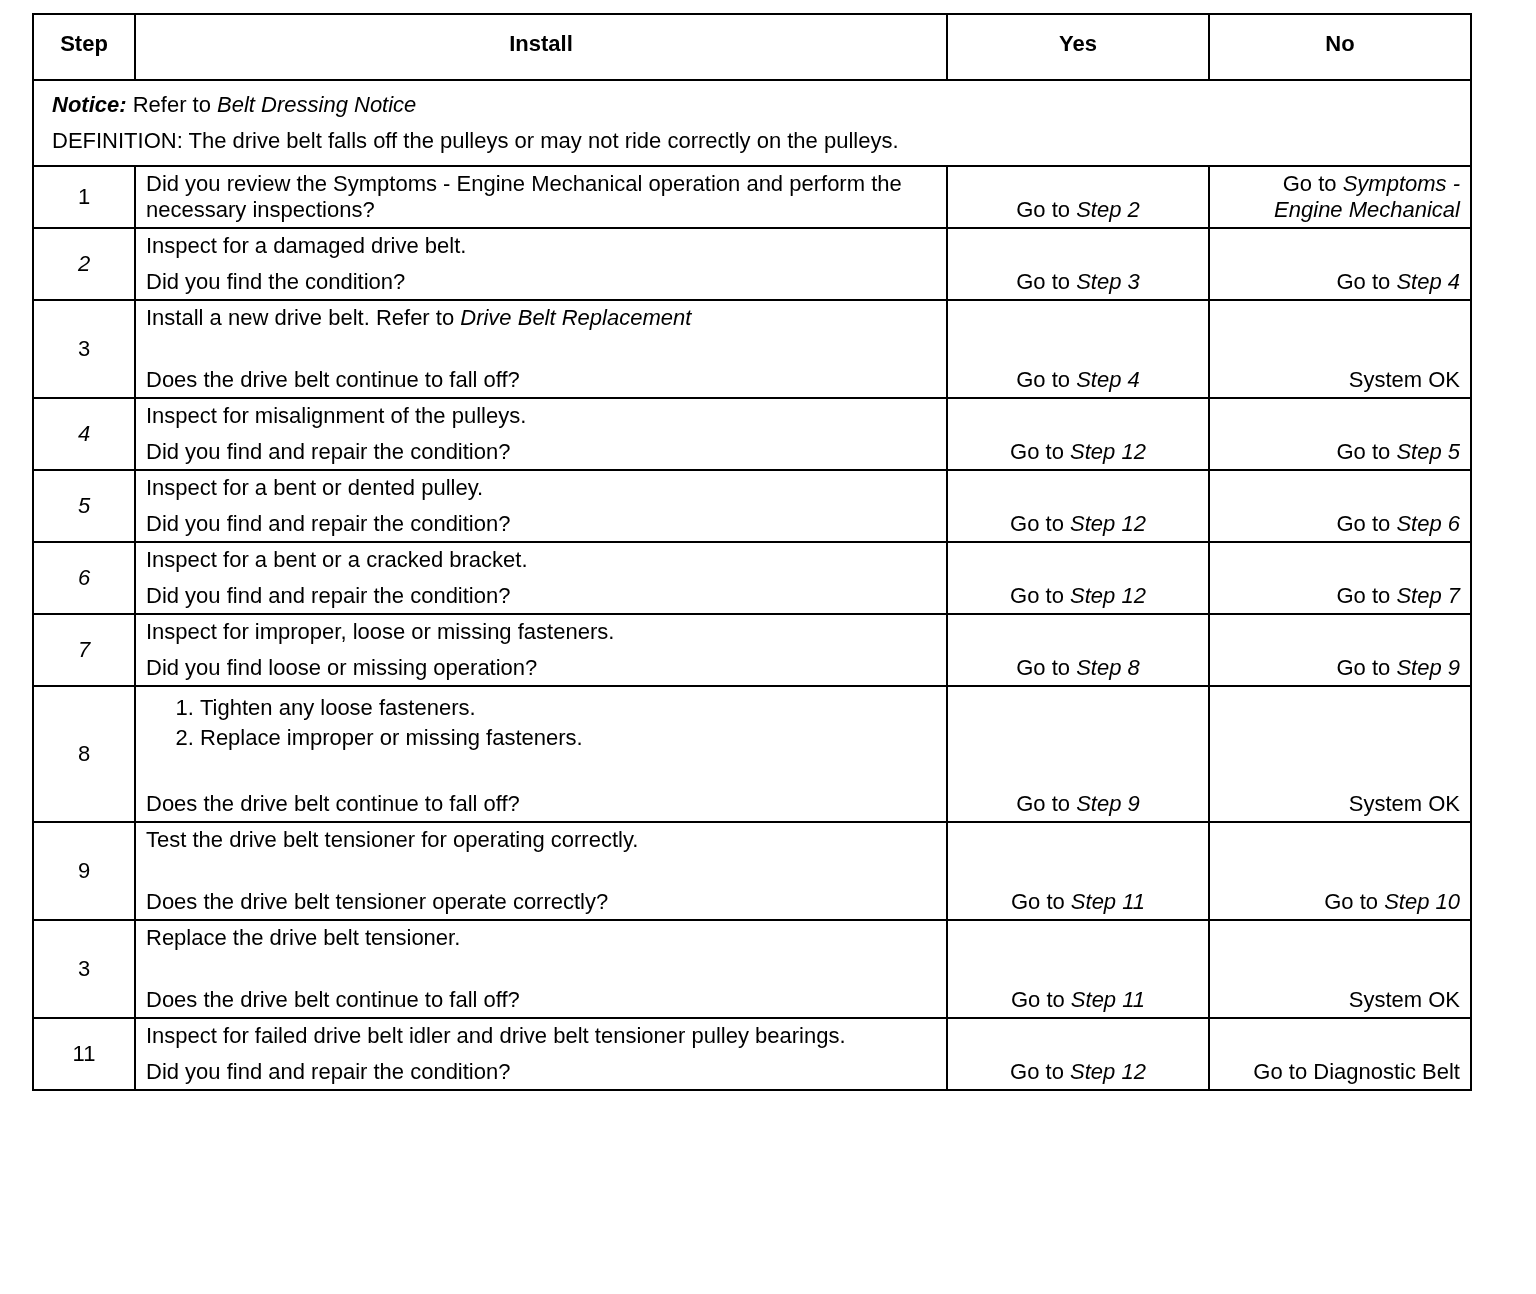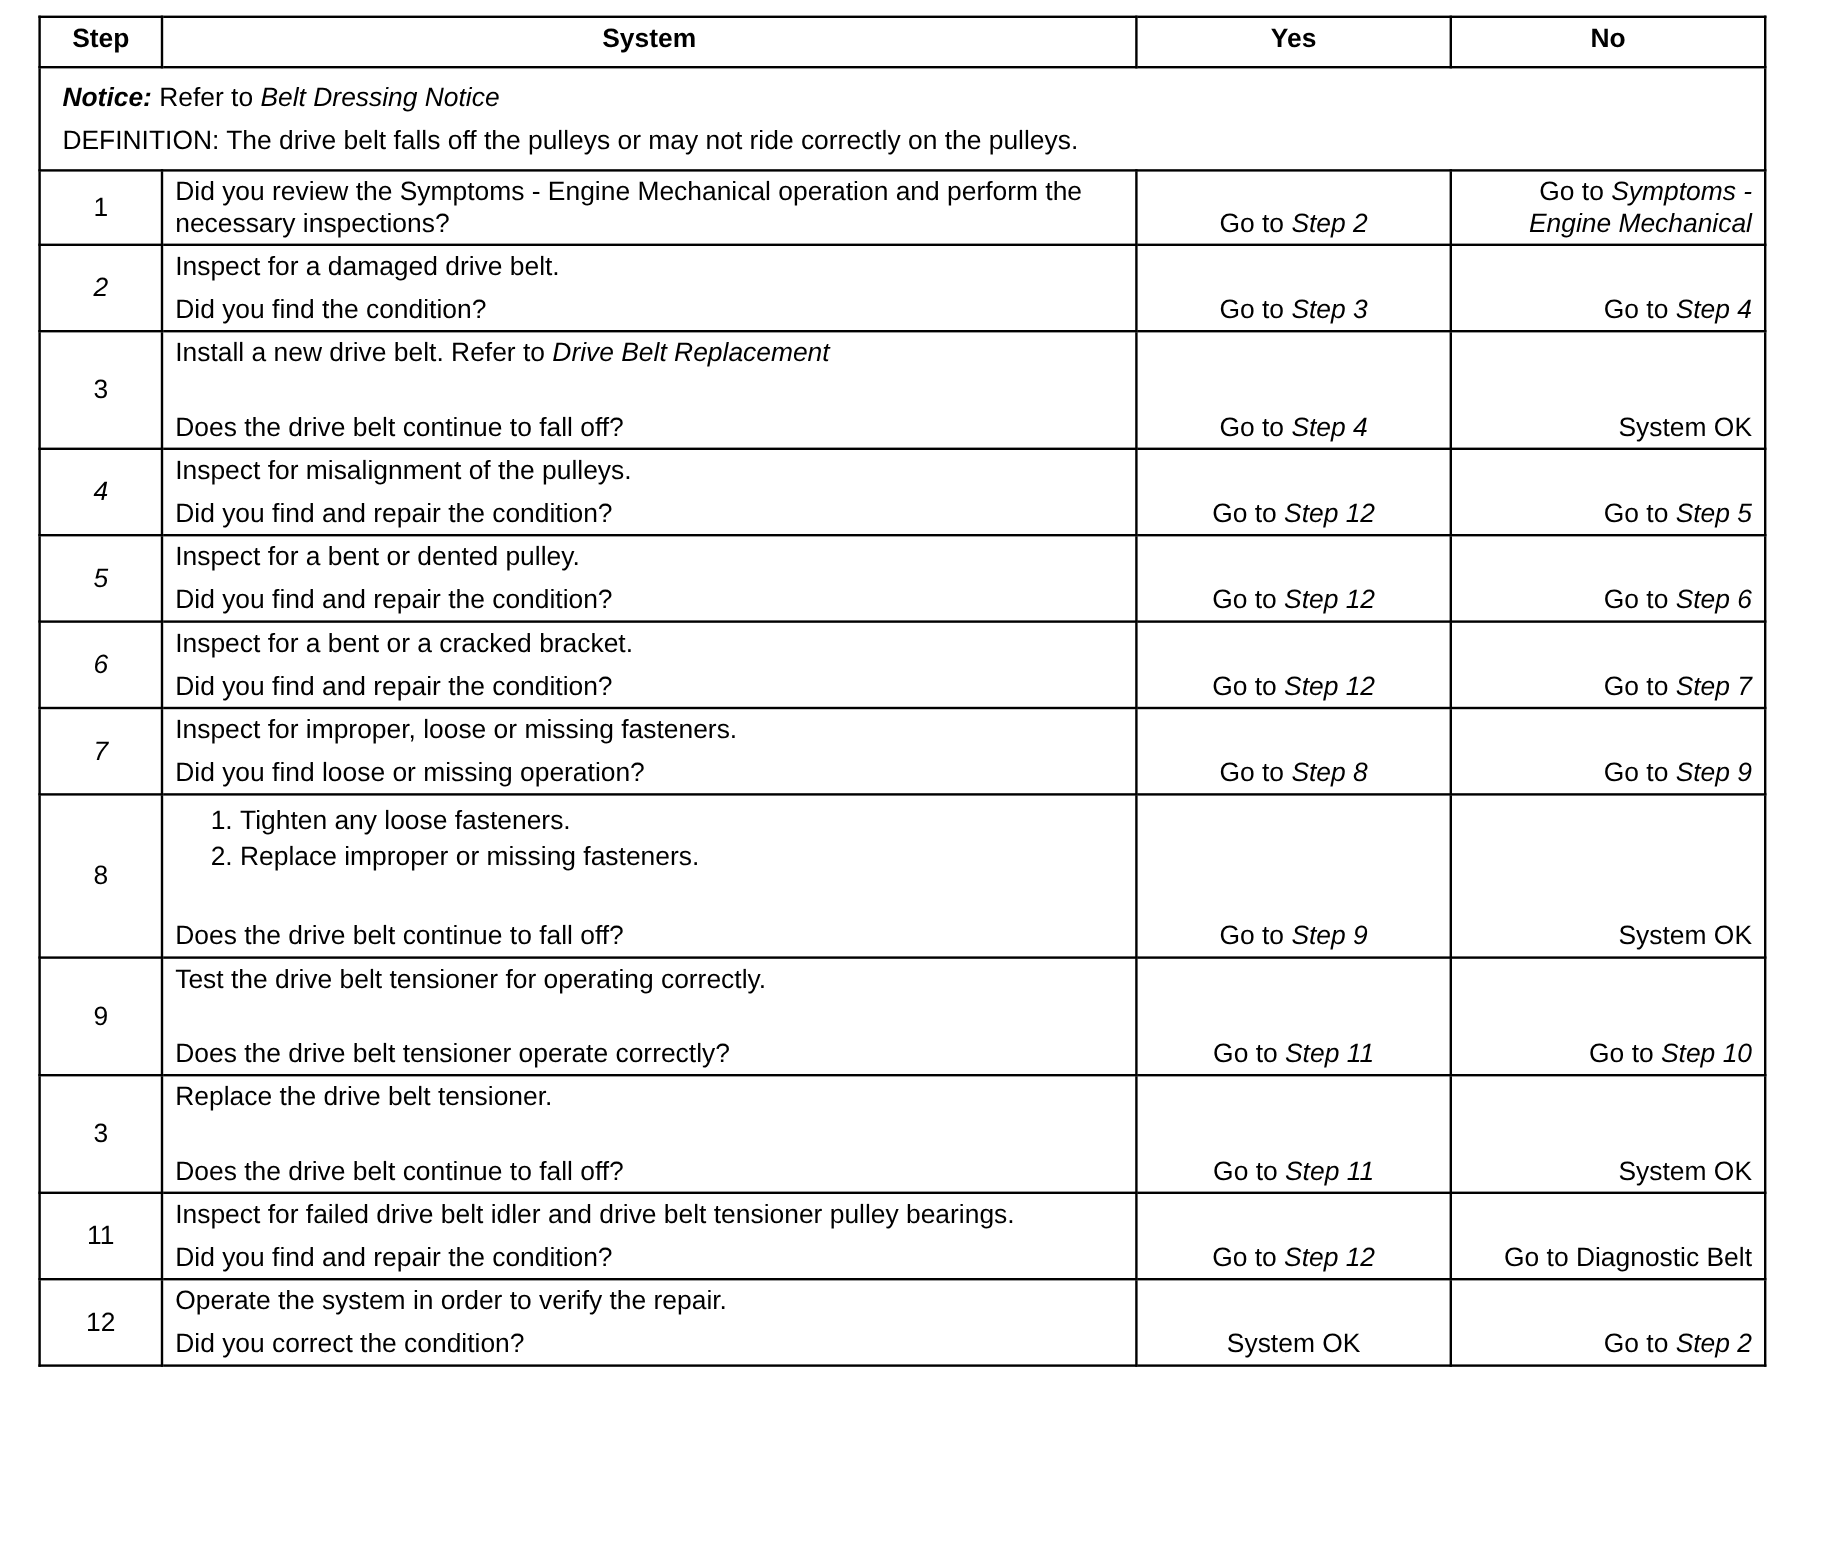--- a/index.html
+++ b/index.html
@@ -1,36 +1,36 @@
 <!DOCTYPE html>
 <html><head>
 <meta charset="utf-8">
 <style>
 body{margin:0;background:#fff;width:1536px;height:1294px;font-family:"Liberation Sans",sans-serif;color:#000;}
 table{position:absolute;left:32px;top:13px;width:1440px;border-collapse:collapse;font-size:22px;}
 td,th{border:2px solid #000;vertical-align:top;padding:4px 10px;}
-th{font-weight:bold;height:32px;padding:4px;}
+th{font-weight:bold;height:32px;padding:16px;}
 .step{width:80px;text-align:center;vertical-align:middle;}
 .yes{width:240px;text-align:center;vertical-align:bottom;}
 .no{width:240px;text-align:right;vertical-align:bottom;}
 .it{font-style:italic;}
 .q{margin-top:10px;}
 .sp{height:26px;}
 .notice{padding:6px 18px;line-height:36px;}
 li{margin:4px 0;}
 ol{margin:4px;padding-left:50px;}
 </style>
 </head>
 <body>
 
 <table>
 <thead>
       <tr>
 <th>Step</th>
-<th>System</th>
+<th>Install</th>
 <th>Yes</th>
 <th>No</th>
 </tr>
     </thead>
 <tbody id="tb">
 <tr>
         <td colspan="4" class="notice">
 <b class="it">Notice:</b><span> Refer to </span><span class="it">Belt Dressing Notice</span><br>
 <span>DEFINITION: The drive belt falls off the pulleys or may not ride correctly on the pulleys.</span>
 </td>
@@ -133,23 +133,14 @@
       </tr>
       <tr>
         <td class="step ">11</td>
   <td>
           <div><span>Inspect for failed drive belt idler and drive belt tensioner pulley bearings.</span></div>
           <div class="q">Did you find and repair the condition?</div>
         </td>
   <td class="yes"><span>Go to </span><span class="it">Step 12</span></td>
   <td class="no"><span>Go to Diagnostic Belt</span></td>
       </tr>
-      <tr>
-        <td class="step ">12</td>
-  <td>
-          <div><span>Operate the system in order to verify the repair.</span></div>
-          <div class="q">Did you correct the condition?</div>
-        </td>
-  <td class="yes"><span>System OK</span></td>
-  <td class="no"><span>Go to </span><span class="it">Step 2</span></td>
-      </tr>
     </tbody>
 </table>
 
 </body></html>

